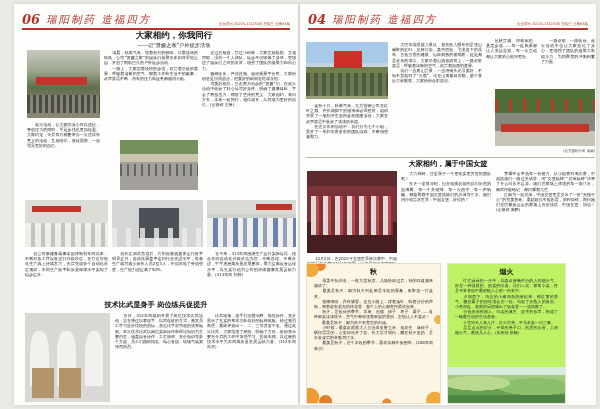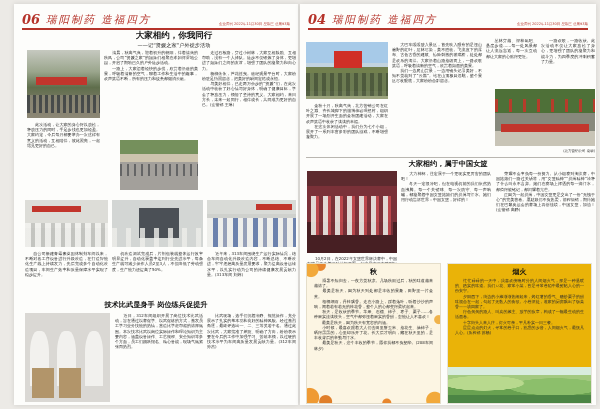--- a/index.html
+++ b/index.html
@@ -78,21 +78,21 @@
   #box-autumn{left:6px;width:135px;
     background:
       radial-gradient(circle at 3% 4%,#f2a93b 0 7px,transparent 8px),
       radial-gradient(circle at 10% 1%,#e8872f 0 5px,transparent 6px),
       radial-gradient(circle at 2% 96%,#ef9a33 0 9px,transparent 10px),
       radial-gradient(circle at 14% 99%,#e07f2a 0 6px,transparent 7px),
       radial-gradient(circle at 96% 98%,#f2a93b 0 8px,transparent 9px),
       radial-gradient(circle at 60% 100%,#e8872f 0 4px,transparent 5px),
       radial-gradient(circle at 99% 40%,#f0b34c 0 4px,transparent 5px),
       #fcf5e3;}
-  #box-fire{left:147px;width:145px;background:#eab308;border-color:#e7e4da;}
+  #box-fire{left:147px;width:119px;background:#bef264;border-color:#e7e4da;}
   .litbody{font-size:4px;line-height:5.2px;color:#2c2c2c;text-align:justify;
       white-space:pre-line;padding:0 7px;overflow:hidden;height:118px;}
   #box-fire .litbody{height:84px;}
   .landscape{position:absolute;left:0;bottom:0;width:100%;height:36px;
       background:
         radial-gradient(ellipse at 25% 45%,#b8d98e 0 26%,transparent 27%),
         radial-gradient(ellipse at 75% 55%,#8cbf6b 0 30%,transparent 31%),
         linear-gradient(180deg,#d8ecde 0 22%,#a3c980 22% 48%,#69a251 48% 78%,#4c8544 78% 100%);}
   .rule{position:absolute;height:1px;background:#b9b6b0;}
 </style>

